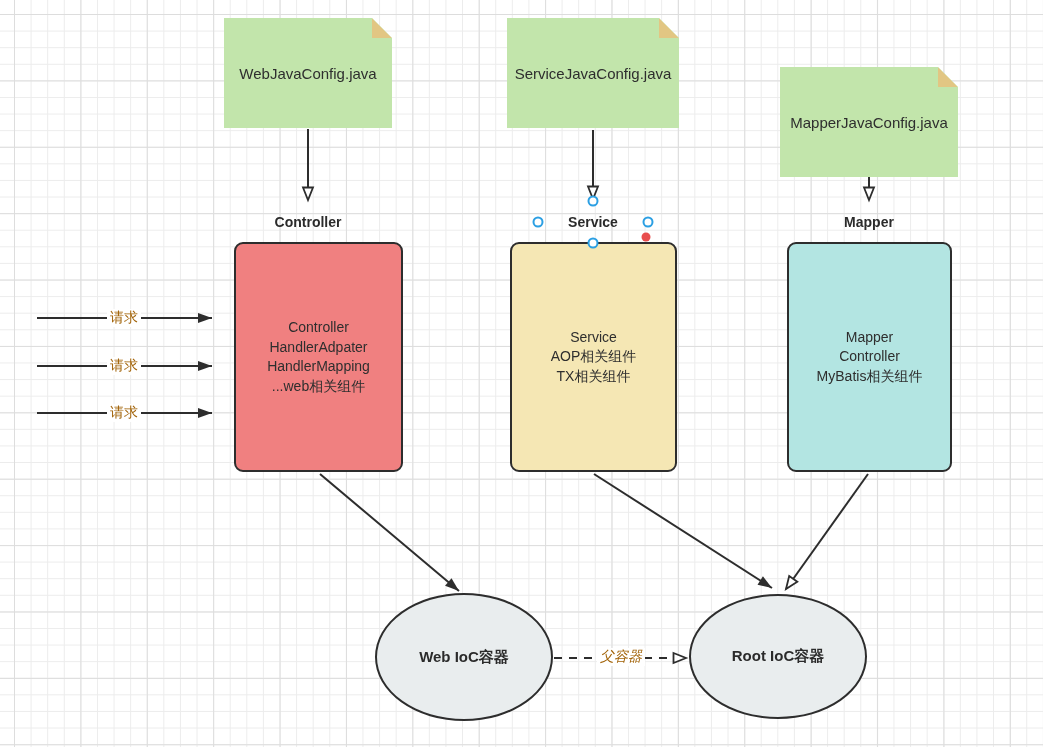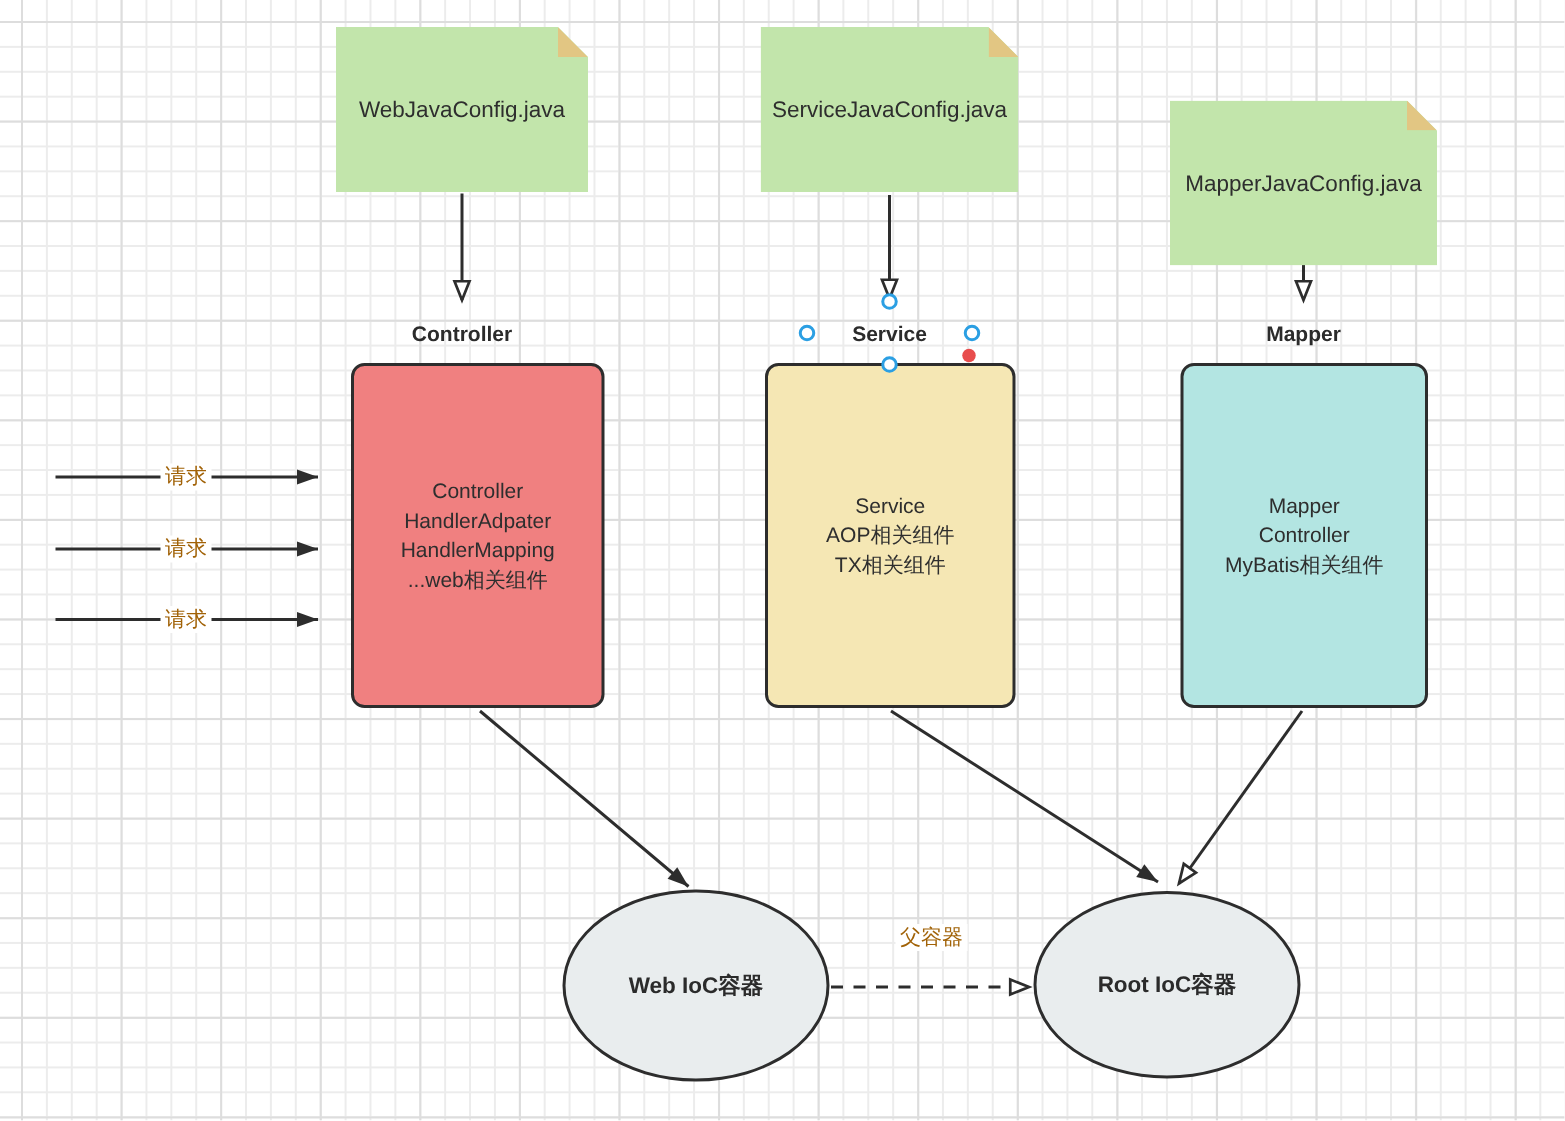--- a/index.html
+++ b/index.html
@@ -143,15 +143,15 @@
   <span class="edge-label" style="left:124px; top:366px;">请求</span>
   <span class="edge-label" style="left:124px; top:413px;">请求</span>
 
   <div class="ioc ioc-root">
     <span>Root IoC容器</span>
   </div>
   <div class="ioc ioc-web">
     <span>Web IoC容器</span>
   </div>
 
-  <span class="edge-label" style="left:621px; top:625px;">父容器</span>
+  <span class="edge-label" style="left:621px; top:657px;font-style:italic;">父容器</span>
 
 </div>
 
 </body></html>

